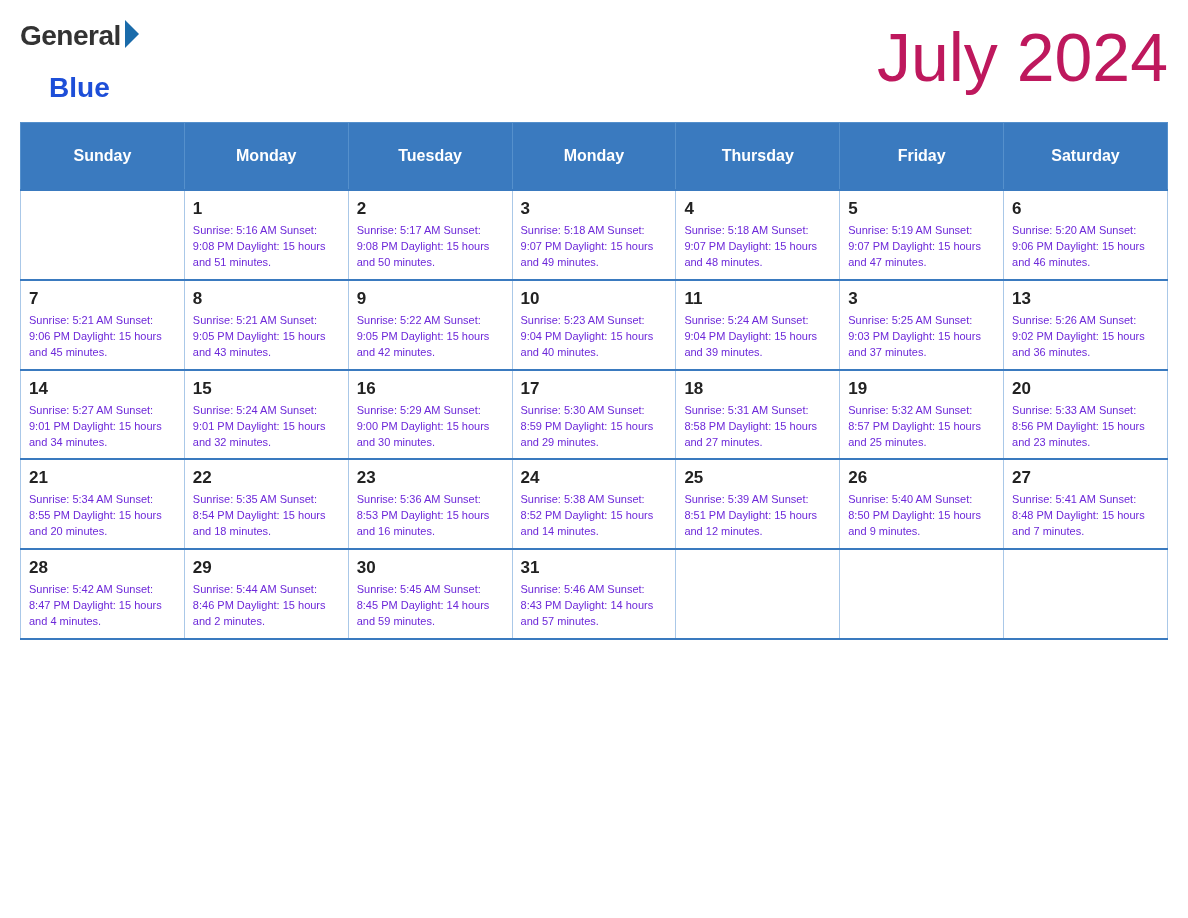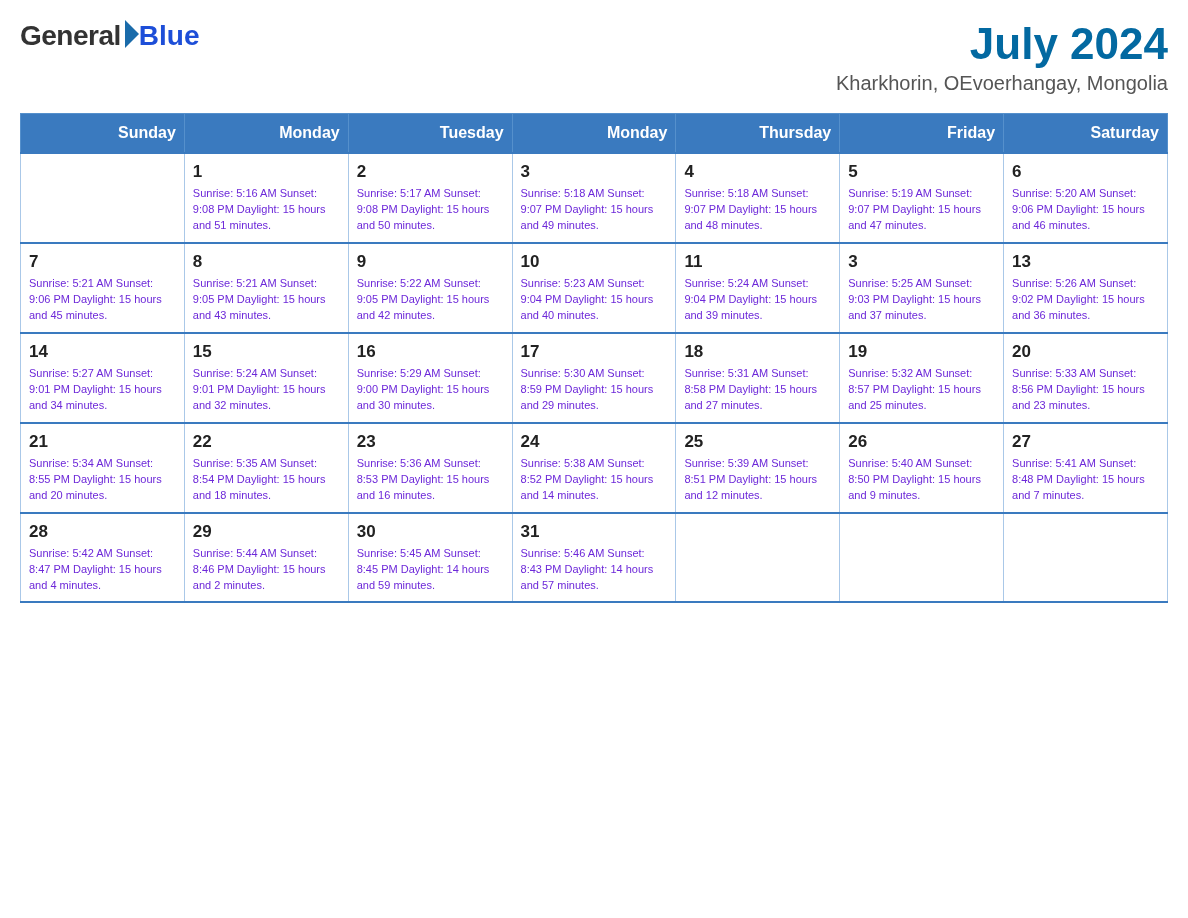--- a/index.html
+++ b/index.html
@@ -11,22 +11,23 @@
       padding: 20px;
     }
     .header {
       display: flex;
       justify-content: space-between;
       align-items: flex-start;
       margin-bottom: 18px;
     }
     .logo {
       display: flex;
-      flex-direction: row;
-      align-items: flex-end;
+      flex-direction: column;
+      align-items: center;
+      gap: 24px;
     }
     .logo-top {
       display: flex;
       align-items: center;
     }
     .logo-general {
       font-size: 28px;
       font-weight: bold;
       color: #333;
       letter-spacing: -0.5px;
@@ -43,42 +44,42 @@
     .logo-blue {
       font-size: 28px;
       font-weight: bold;
       color: #1d4ed8;
       margin-top: -4px;
     }
     .title-block {
       text-align: right;
     }
     .month-year {
-      font-size: 44px;
-      font-weight: bold;
-      color: #0369a1;
+      font-size: 68px;
+      font-weight: normal;
+      color: #be185d;
       line-height: 1.1;
     }
     .location {
       font-size: 20px;
       color: #555;
       margin-top: 4px;
     }
     .calendar {
       width: 100%;
       border-collapse: collapse;
       border: 1px solid #3a7abf;
     }
     .calendar th {
       background-color: #3a7abf;
       color: #fff;
       font-size: 16px;
       font-weight: bold;
-      padding: 10px 8px;
-      text-align: right;
+      padding: 24px 8px;
+      text-align: center;
       border: 1px solid #5590cc;
     }
     .calendar td {
       vertical-align: top;
       padding: 8px;
       border: 1px solid #aac8e8;
       width: 14.28%;
       min-height: 100px;
       font-size: 13px;
       color: #222;
@@ -108,21 +109,20 @@
 <div class="header">
   <div class="logo">
     <div class="logo-top">
       <span class="logo-general">General</span>
       <div class="logo-arrow"></div>
     </div>
     <span class="logo-blue">Blue</span>
   </div>
   <div class="title-block">
     <div class="month-year">July 2024</div>
-    <div class="location">Kharkhorin, OEvoerhangay, Mongolia</div>
   </div>
 </div>
 
 <table class="calendar">
   <thead>
     <tr>
     <th>Sunday</th>
         <th>Monday</th>
         <th>Tuesday</th>
         <th>Monday</th>

